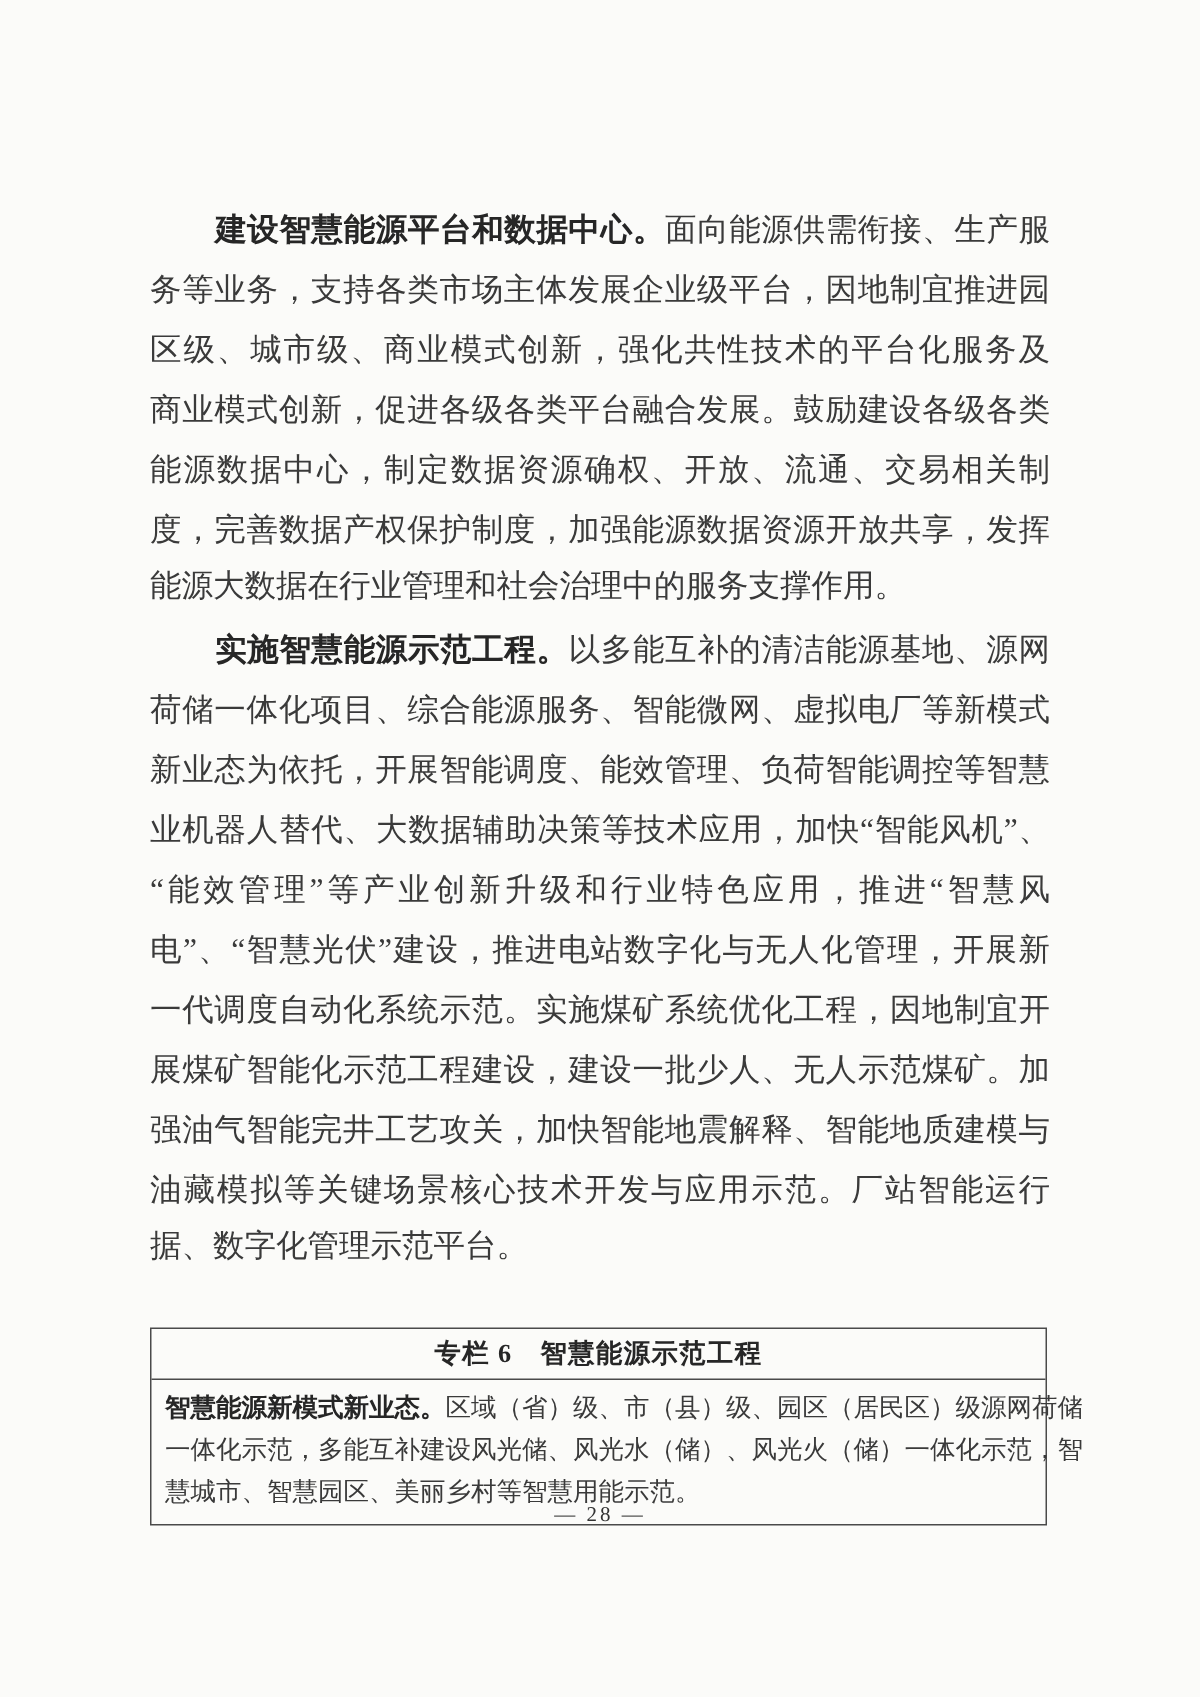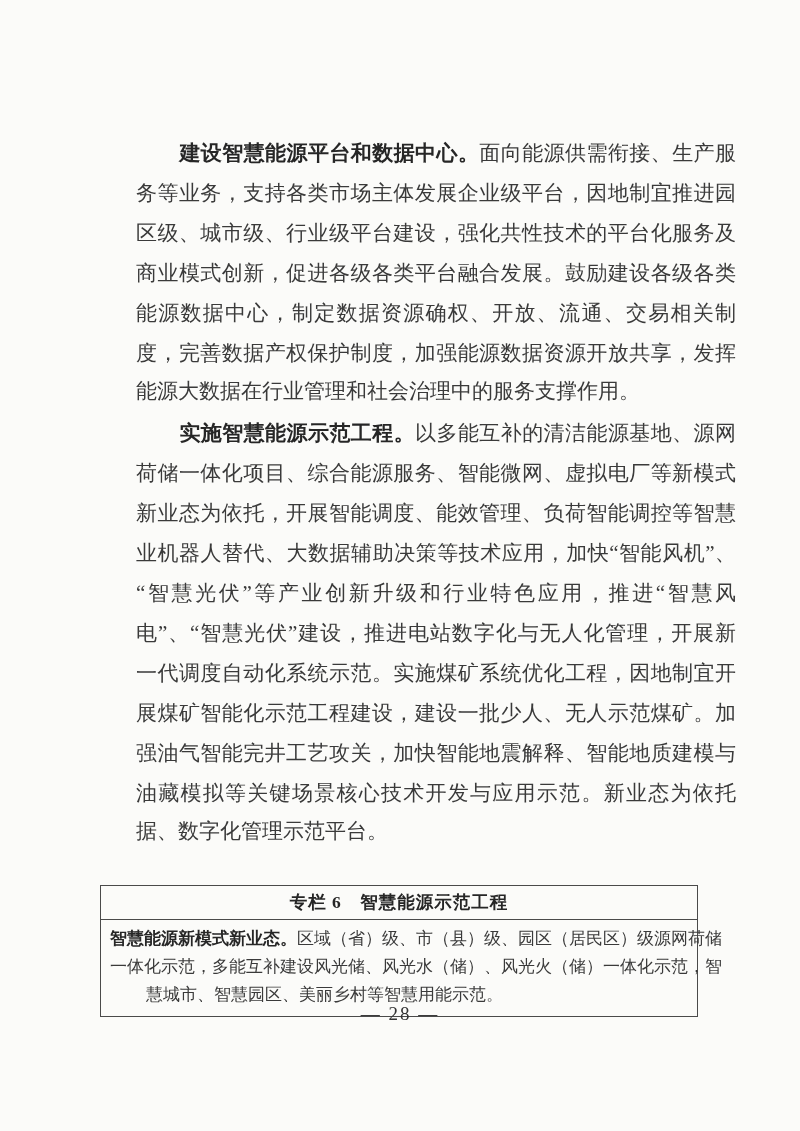--- a/index.html
+++ b/index.html
@@ -24,21 +24,20 @@
   .page {
     position: absolute;
     left: 0; top: 0;
     width: 800px; height: 1131px;
   }
   .content {
     position: absolute;
     left: 100px;
     top: 133px;
     width: 600px;
-    margin-left: 36px;
   }
   .paragraph { margin: 0; }
   .line {
     font-size: 21px;
     line-height: 40px;
     height: 40px;
     text-align: justify;
     text-align-last: justify;
     overflow: visible;
     white-space: nowrap;
@@ -80,59 +79,58 @@
   .box-line {
     font-size: 17px;
     line-height: 28px;
     height: 28px;
     text-align: justify;
     text-align-last: justify;
     white-space: nowrap;
   }
   .box-line.line-last {
     text-align-last: left;
-    margin-left: 36px;
   }
   .page-number {
     position: absolute;
     left: 0;
     top: 1003px;
     width: 800px;
     text-align: center;
-    font-size: 19px;
+    font-size: 14px;
     color: #333333;
     letter-spacing: 2px;
   }
 </style>
 </head>
 <body>
 
 <div class="page">
 
   <div class="content" id="paragraphs">
       <div class="paragraph">
         <div class="line"><span class="indent"></span><span class="lead">建设智慧能源平台和数据中心。</span>面向能源供需衔接、生产服</div>
         <div class="line">务等业务，支持各类市场主体发展企业级平台，因地制宜推进园</div>
-        <div class="line">区级、城市级、行业级平台建设，强化共性技术的平台化服务及</div>
+        <div class="line">区级、城市级、商业模式创新，强化共性技术的平台化服务及</div>
         <div class="line">商业模式创新，促进各级各类平台融合发展。鼓励建设各级各类</div>
         <div class="line">能源数据中心，制定数据资源确权、开放、流通、交易相关制</div>
         <div class="line">度，完善数据产权保护制度，加强能源数据资源开放共享，发挥</div>
         <div class="line line-last">能源大数据在行业管理和社会治理中的服务支撑作用。</div>
       </div>
       <div class="paragraph">
         <div class="line"><span class="indent"></span><span class="lead">实施智慧能源示范工程。</span>以多能互补的清洁能源基地、源网</div>
         <div class="line">荷储一体化项目、综合能源服务、智能微网、虚拟电厂等新模式</div>
         <div class="line">新业态为依托，开展智能调度、能效管理、负荷智能调控等智慧</div>
         <div class="line">业机器人替代、大数据辅助决策等技术应用，加快“智能风机”、</div>
-        <div class="line">“智慧光伏”等产业创新升级和行业特色应用，推进“智慧风</div>
+        <div class="line">“能效管理”等产业创新升级和行业特色应用，推进“智慧风</div>
         <div class="line">电”、“智慧光伏”建设，推进电站数字化与无人化管理，开展新</div>
         <div class="line">一代调度自动化系统示范。实施煤矿系统优化工程，因地制宜开</div>
         <div class="line">展煤矿智能化示范工程建设，建设一批少人、无人示范煤矿。加</div>
         <div class="line">强油气智能完井工艺攻关，加快智能地震解释、智能地质建模与</div>
-        <div class="line">油藏模拟等关键场景核心技术开发与应用示范。新业态为依托</div>
+        <div class="line">油藏模拟等关键场景核心技术开发与应用示范。厂站智能运行</div>
         <div class="line line-last">据、数字化管理示范平台。</div>
       </div>
     </div>
 
   <div class="callout">
     <div class="callout-header">专栏 6　智慧能源示范工程</div>
     <div class="callout-body" id="callout-lines">
         <div class="box-line"><span class="lead">智慧能源新模式新业态。</span>区域（省）级、市（县）级、园区（居民区）级源网荷储</div>
         <div class="box-line">一体化示范，多能互补建设风光储、风光水（储）、风光火（储）一体化示范，智</div>
         <div class="box-line line-last">慧城市、智慧园区、美丽乡村等智慧用能示范。</div>

